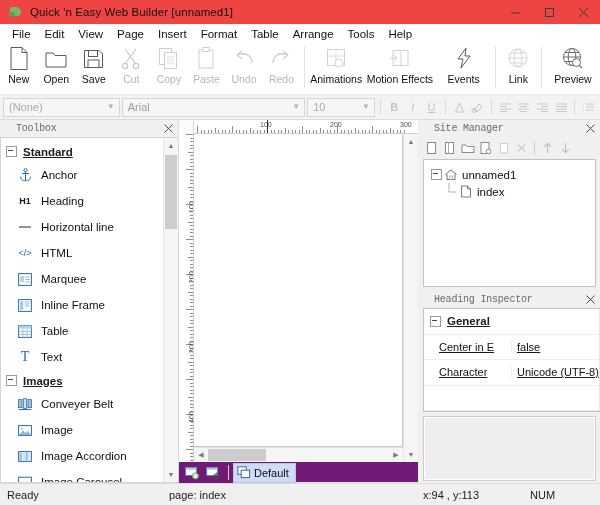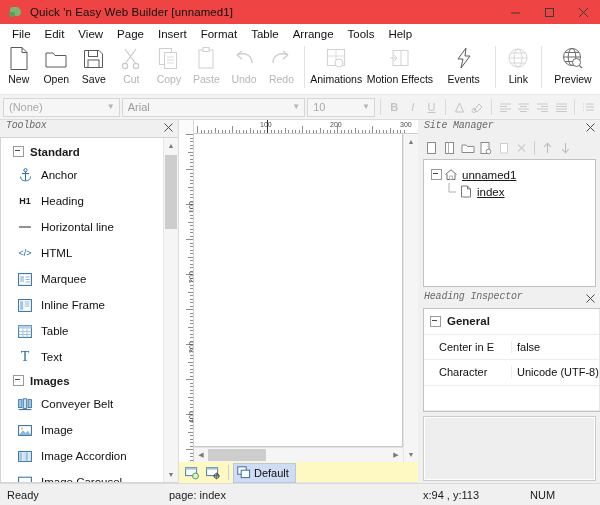--- a/index.html
+++ b/index.html
@@ -46,29 +46,29 @@
   .combo.font{width:178px;color:#9b9b9b;}
   .combo.size{width:60px;}
   .fsep{width:1px;height:16px;background:#dadada;margin:0 4px;}
   .fbtn{width:19px;height:19px;display:flex;align-items:center;justify-content:center;color:#c4c4c4;font-size:11px;}
 
   
   .main{flex:1 1 auto;display:flex;min-height:0;background:#f0f0f0;}
 
   
   .panel{display:flex;flex-direction:column;background:#f0f0f0;min-height:0;}
-  .panel-head{height:17px;display:flex;align-items:flex-start;padding:0 2px 0 6px;flex:0 0 auto;font-style:italic;}
+  .panel-head{height:17px;display:flex;align-items:center;padding:0 2px 0 16px;flex:0 0 auto;}
   .panel-title{font-family:"Liberation Mono", monospace;font-size:10px;color:#6a6a6a;letter-spacing:-.2px;}
   .panel-x{margin-left:auto;width:16px;height:15px;display:flex;align-items:center;justify-content:center;color:#4a4a4a;}
 
   
   .toolbox{width:178px;flex:0 0 178px;border-right:1px solid #dcdcdc;}
   .tb-body{flex:1 1 auto;background:#ffffff;border:1px solid #d4d4d4;border-right:none;margin:0;position:relative;display:flex;min-height:0;}
   .tb-list{flex:1 1 auto;overflow:hidden;padding-top:3px;}
-  .tb-group{display:flex;align-items:center;height:21px;padding-left:12px;}
+  .tb-group{display:flex;align-items:center;height:21px;padding-left:5px;text-decoration:underline;}
   .tb-group .exp{width:9px;height:9px;border:1px solid #9a9a9a;background:#fff;margin-right:6px;
                  position:relative;flex:0 0 auto;}
   .tb-group .exp:after{content:"";position:absolute;left:1px;top:3px;width:5px;height:1px;background:#4a4a4a;}
   .tb-group .gname{font-size:11.5px;font-weight:bold;color:#1b1b1b;}
   .tb-item{display:flex;align-items:center;height:26px;padding-left:14px;}
   .tb-item .ti{width:20px;height:18px;display:flex;align-items:center;justify-content:center;margin-right:6px;flex:0 0 auto;color:#2b6ca3;}
   .tb-item .tl{font-size:11.5px;color:#101010;}
 
   
   .vscroll{width:14px;flex:0 0 14px;background:#f5f5f5;border-left:1px solid #e6e6e6;
@@ -90,42 +90,42 @@
   .canvas-row{flex:1 1 auto;display:flex;min-height:0;}
   .canvas-wrap{flex:1 1 auto;display:flex;flex-direction:column;min-width:0;}
   .canvas{flex:1 1 auto;background:#ffffff;border:1px solid #c8c8c8;border-top:none;border-left:none;position:relative;min-height:0;}
   .caret{position:absolute;width:1px;background:#222;}
   .hscroll{height:14px;flex:0 0 auto;background:#f5f5f5;display:flex;align-items:center;border-top:1px solid #e2e2e2;}
   .hs-arrow{width:14px;height:14px;display:flex;align-items:center;justify-content:center;color:#7a7a7a;font-size:7px;}
   .hs-track{flex:1 1 auto;height:14px;background:#f5f5f5;position:relative;}
   .hs-thumb{position:absolute;top:1px;height:12px;background:#cdcdcd;}
 
   
-  .viewbar{height:21px;flex:0 0 auto;background:#fef9c3;display:flex;align-items:center;padding-left:3px;}
+  .viewbar{height:21px;flex:0 0 auto;background:#701a75;display:flex;align-items:center;padding-left:3px;}
   .vb-btn{width:21px;height:19px;display:flex;align-items:center;justify-content:center;}
   .vb-sep{width:1px;height:15px;background:#cfcfcf;margin:0 4px;}
   .vb-tab{height:18px;display:flex;align-items:center;padding:0 6px 0 3px;background:#cfdcf3;border:1px solid #b6c8e6;}
   .vb-tab .tlbl{font-size:11px;color:#101010;margin-left:3px;}
   .vb-rest{flex:1 1 auto;height:19px;border-bottom:1px solid #e2e2e2;}
 
   
   .right{width:182px;flex:0 0 182px;display:flex;flex-direction:column;background:#f0f0f0;}
   .sm-body{height:150px;flex:0 0 auto;display:flex;flex-direction:column;padding:0 4px 0 5px;}
   .sm-toolbar{height:22px;display:flex;align-items:center;gap:1px;}
   .smb{width:17px;height:18px;display:flex;align-items:center;justify-content:center;color:#6f6f6f;}
   .sm-sep{width:1px;height:14px;background:#cfcfcf;margin:0 3px;}
   .sm-tree{flex:1 1 auto;background:#ffffff;border:1px solid #c2c2c2;padding:6px 4px;min-height:0;position:relative;}
-  .tnode{display:flex;align-items:center;height:17px;text-decoration:underline;}
+  .tnode{display:flex;align-items:center;height:17px;}
   .tnode .tw{width:13px;height:13px;display:flex;align-items:center;justify-content:center;flex:0 0 auto;}
   .tbox{width:9px;height:9px;border:1px solid #9a9a9a;background:#fff;position:relative;}
   .tbox:after{content:"";position:absolute;left:1px;top:3px;width:5px;height:1px;background:#4a4a4a;}
   .tnode .tico{width:16px;height:14px;display:flex;align-items:center;justify-content:center;flex:0 0 auto;}
   .tnode .tlab{font-size:11.5px;color:#101010;margin-left:3px;}
 
-  .pi-body{flex:0 0 auto;height:104px;display:flex;padding:0 4px 0 5px;}
+  .pi-body{flex:0 0 auto;height:104px;display:flex;padding:0 4px 0 5px;text-decoration:underline;}
   .pi-grid{flex:1 1 auto;background:#ffffff;border:1px solid #c2c2c2;display:flex;min-height:0;}
   .pi-rows{flex:1 1 auto;display:flex;flex-direction:column;overflow:hidden;}
   .pi-grouprow{height:25px;display:flex;align-items:center;padding-left:6px;border-bottom:1px solid #ededed;}
   .pi-grouprow .gname{font-size:11.5px;font-weight:bold;color:#1b1b1b;margin-left:6px;}
   .pi-row{height:25px;display:flex;align-items:center;border-bottom:1px solid #ededed;}
   .pi-key{width:72px;flex:0 0 72px;padding-left:15px;font-size:11px;color:#101010;overflow:hidden;white-space:nowrap;}
   .pi-val{flex:1 1 auto;padding-left:5px;font-size:11px;color:#101010;border-left:1px solid #ededed;overflow:hidden;white-space:nowrap;}
   .pi-blank{flex:1 1 auto;margin:4px 4px 2px 5px;background:#eeeeee;border:1px solid #cccccc;box-shadow:inset 0 0 0 1px #fff;}
 
   

